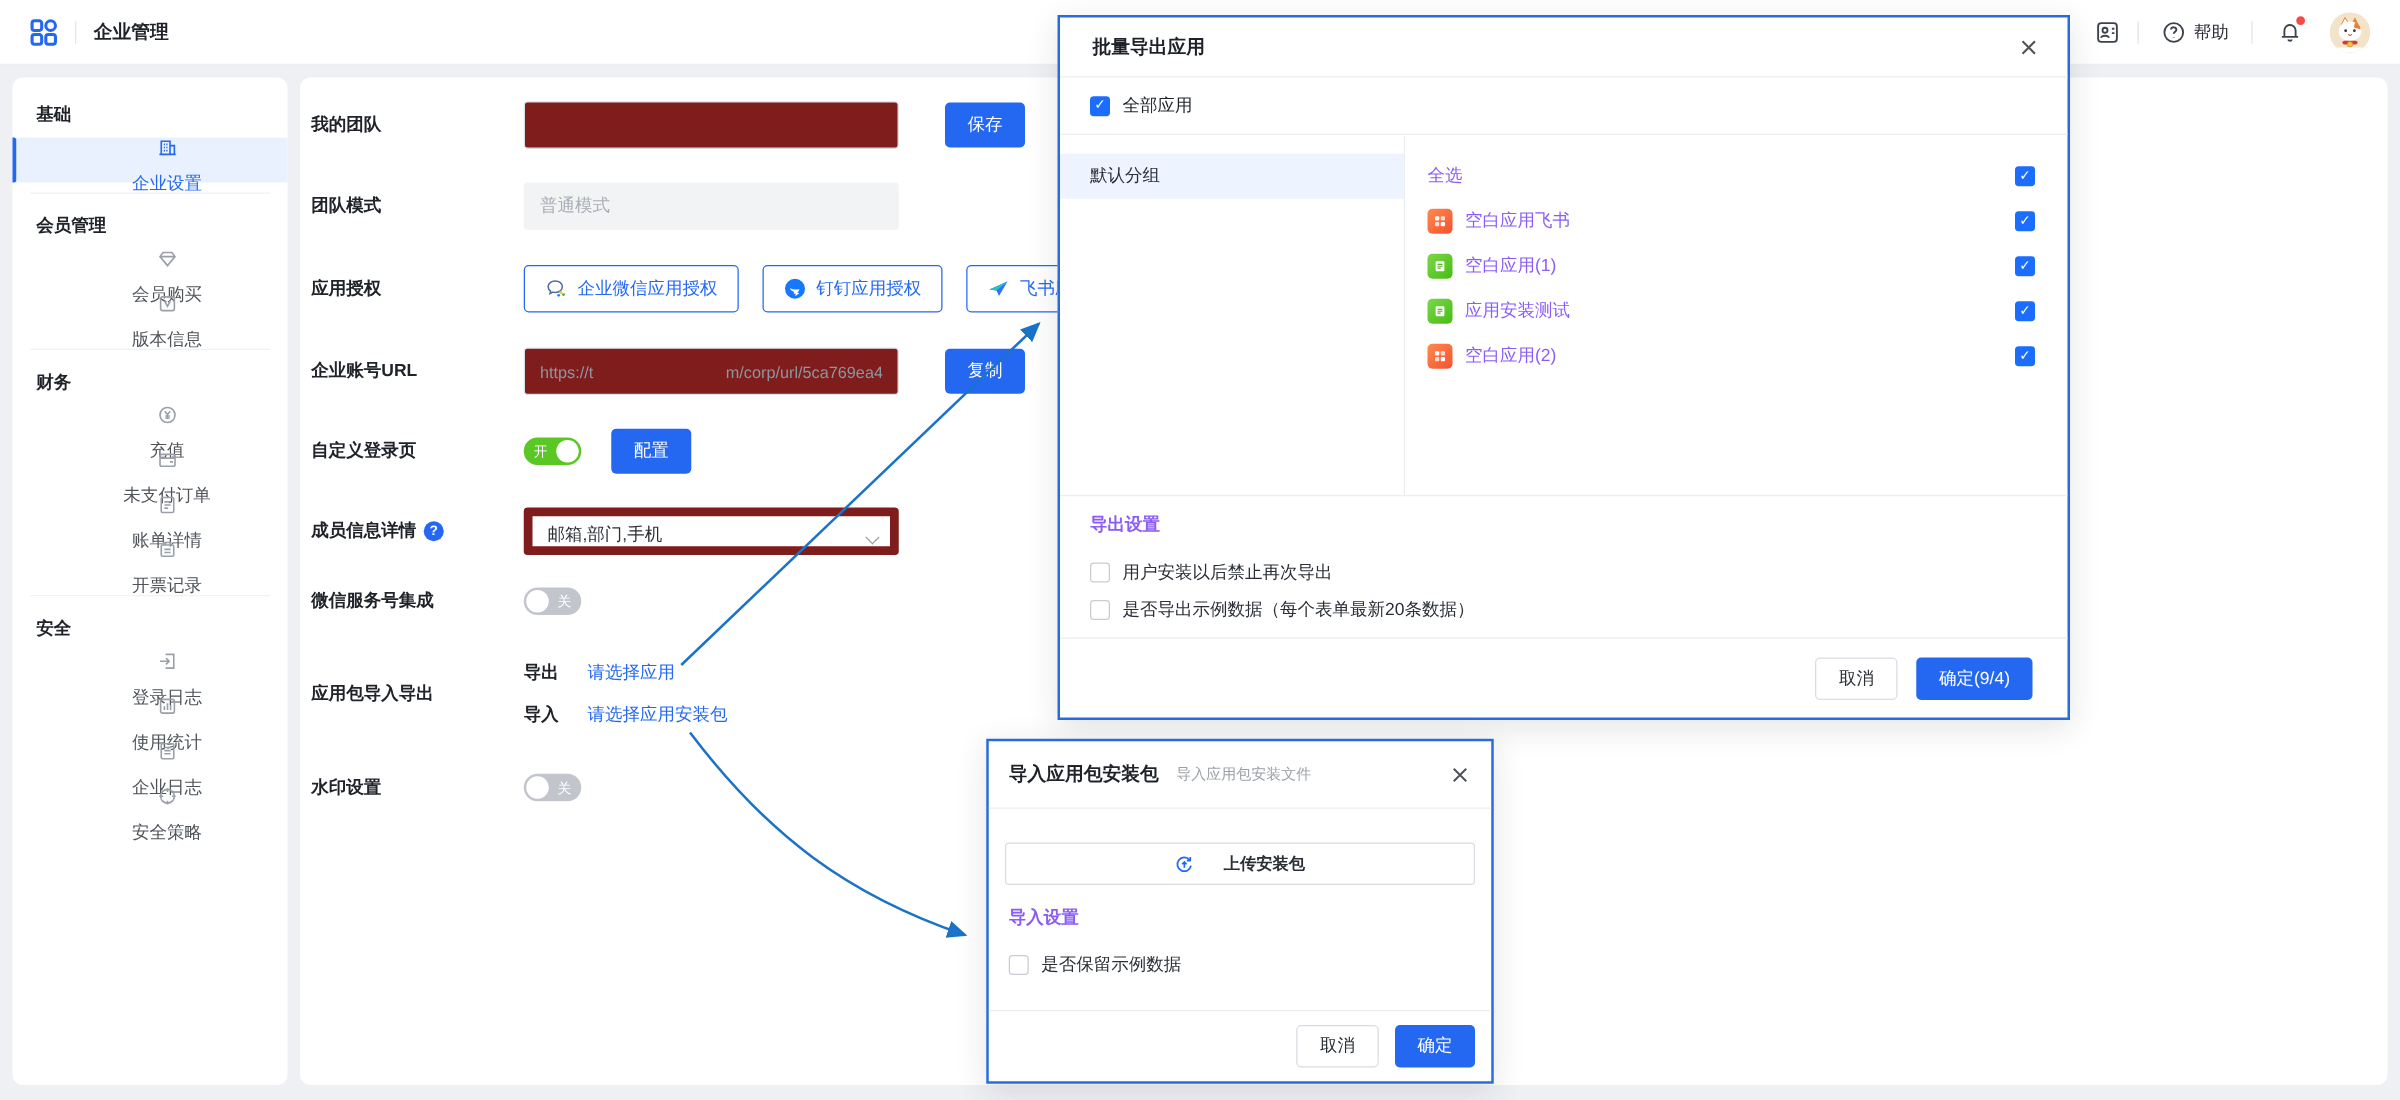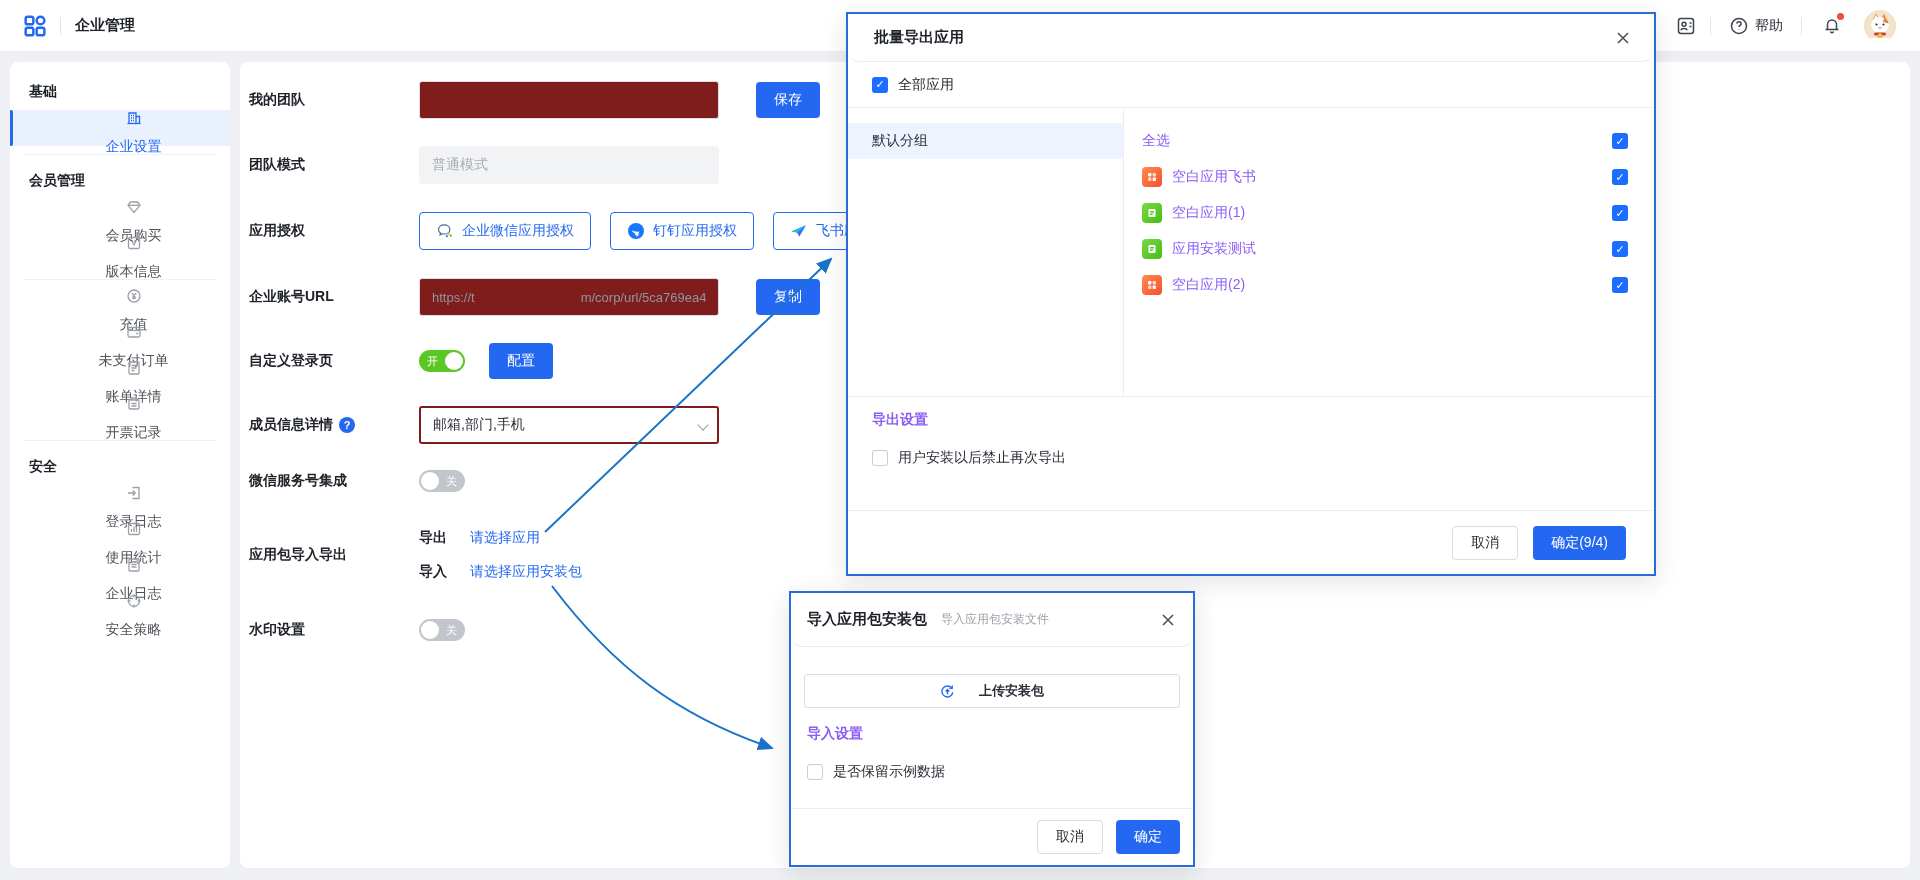--- a/index.html
+++ b/index.html
@@ -46,39 +46,39 @@
   .help-q { width:16px; height:16px; border-radius:50%; background:#2468f2; color:#fff; font-size:11px; font-weight:700; display:inline-flex; align-items:center; justify-content:center; }
   .help-q::after { content:"?"; }
   .toggle { width:46px; height:22px; border-radius:11px; position:relative; flex:none; cursor:pointer; font-size:11px; color:#fff; }
   .toggle .knob { position:absolute; top:2px; width:18px; height:18px; border-radius:50%; background:#fff; }
   .toggle.on { background:#5ac725; }
   .toggle.on .knob { right:2px; }
   .toggle.on .tlabel { position:absolute; left:8px; top:4px; }
   .toggle.off { background:#c2c6cc; }
   .toggle.off .knob { left:2px; }
   .toggle.off .tlabel { position:absolute; right:8px; top:4px; }
-  .select { position:relative; width:300px; height:38px; border:2px solid #7f1d1d; border-radius:3px; display:flex; align-items:center; padding:0 28px 0 12px; color:#2a2e36; cursor:pointer; }
+  .select { position:relative; width:300px; height:38px; border:7px solid #7f1d1d; border-radius:3px; display:flex; align-items:flex-end; padding:0 28px 0 12px; color:#2a2e36; cursor:pointer; }
   .chev { position:absolute; right:10px; top:15px; width:8px; height:8px; border-right:1.5px solid #9ba0a8; border-bottom:1.5px solid #9ba0a8; transform:rotate(45deg); margin-top:-2px; }
   .url-prefix { color:#8f959e; font-size:13px; white-space:nowrap; }
   .url-redact { width:106px; height:20px; flex:none; }
   .url-suffix { color:#8f959e; font-size:13px; white-space:nowrap; overflow:hidden; }
   .link { color:#2468f2; cursor:pointer; font-size:14px; }
   .pkg-line { height:34px; display:flex; align-items:center; }
   .pkg-sub { width:51px; font-weight:600; color:#20242a; }
 
   
   .cb { width:16px; height:16px; border-radius:3px; flex:none; display:inline-flex; align-items:center; justify-content:center; cursor:pointer; }
   .cb.on { background:#1a6dff; }
   .cb.on::after { content:"✓"; color:#fff; font-size:11px; font-weight:700; line-height:1; }
   .cb.off { background:#fff; border:1px solid #c9ccd4; }
 
   
   .modal { position:absolute; background:#fff; border:2px solid #2a6bdb; box-shadow:0 6px 24px rgba(31,35,41,.12); z-index:10; }
   .m-export { left:846px; top:12px; width:810px; height:564px; }
-  .m-head { height:48px; display:flex; align-items:center; padding:0 26px; border-bottom:1px solid #ebedf0; position:relative;border-radius:11px; }
+  .m-head { height:48px; display:flex; align-items:center; padding:0 26px; border-bottom:1px solid #ebedf0; position:relative; }
   .m-title { font-size:15px; font-weight:600; color:#1f2329; }
   .m-sub { font-size:12px; color:#9ca0a8; margin-left:14px; }
   .m-close { position:absolute; right:22px; top:50%; transform:translateY(-50%); width:18px; height:18px; color:#4e5359; cursor:pointer; }
   .allapps-row { height:46px; display:flex; align-items:center; gap:10px; padding:0 24px; border-bottom:1px solid #ebedf0; }
   .panes { position:absolute; left:0; top:95px; right:0; height:287px; display:flex; }
   .pane-l { width:276px; border-right:1px solid #ebedf0; padding-top:14px; }
   .group-row { height:36px; display:flex; align-items:center; padding-left:24px; background:#edf4ff; color:#2a2e36; cursor:pointer; }
   .pane-r { flex:1; padding-top:14px; }
   .app-row { height:36px; display:flex; align-items:center; padding:0 26px 0 18px; gap:10px; font-size:14px; color:#8b5cf6; }
   .app-row .spacer { flex:1; }
@@ -182,20 +182,21 @@
     </div>
     <div class="s-item">
       <svg class="ic" viewBox="0 0 16 16" fill="none" stroke="currentColor" stroke-width="1.3">
         <rect x="2.5" y="2.5" width="11" height="11" rx="1.5"></rect>
           <path d="M5.8 6l2.2 4 2.2-4"></path>
       </svg>
       <span>版本信息</span>
     </div>
     <div class="side-div"></div>
 
+    <div class="sec-title">财务</div>
     <div class="s-item">
       <svg class="ic" viewBox="0 0 16 16" fill="none" stroke="currentColor" stroke-width="1.3">
         <circle cx="8" cy="8" r="6"></circle>
           <path d="M5.8 5l2.2 2.6L10.2 5M8 7.6v3.6M6.2 8.8h3.6M6.2 10.4h3.6"></path>
       </svg>
       <span>充值</span>
     </div>
     <div class="s-item">
       <svg class="ic" viewBox="0 0 16 16" fill="none" stroke="currentColor" stroke-width="1.3">
         <rect x="2" y="3.5" width="12" height="9.5" rx="1.5"></rect>
@@ -451,20 +452,24 @@
           <span class="cb on"></span>
         </div>
       </div>
     </div>
     <div class="m-section">
       <div class="m-sec-title">导出设置</div>
       <div class="opt-row">
         <span class="cb off"></span>
         <span>用户安装以后禁止再次导出</span>
       </div>
+      <div class="opt-row">
+        <span class="cb off"></span>
+        <span>是否导出示例数据（每个表单最新20条数据）</span>
+      </div>
     </div>
     <div class="m-foot">
       <button class="btn ghost">取消</button>
       <button class="btn primary">确定(9/4)</button>
     </div>
   </div>
 
   <div class="modal m-import">
     <div class="m-head">
       <span class="m-title">导入应用包安装包</span>

